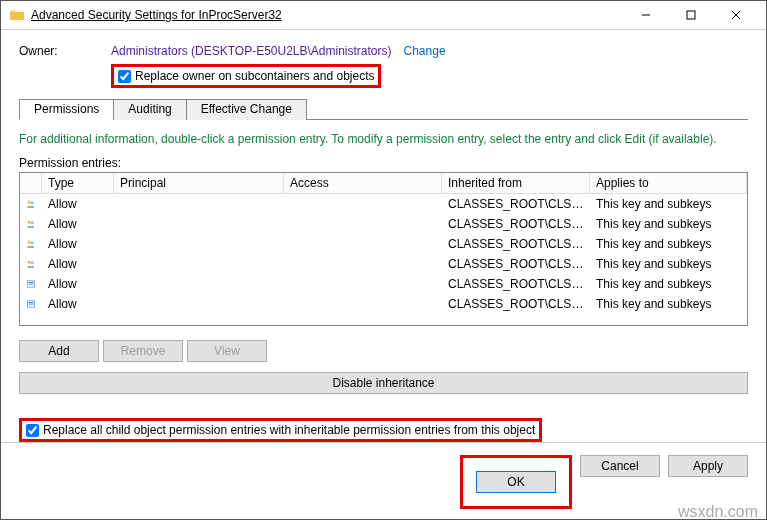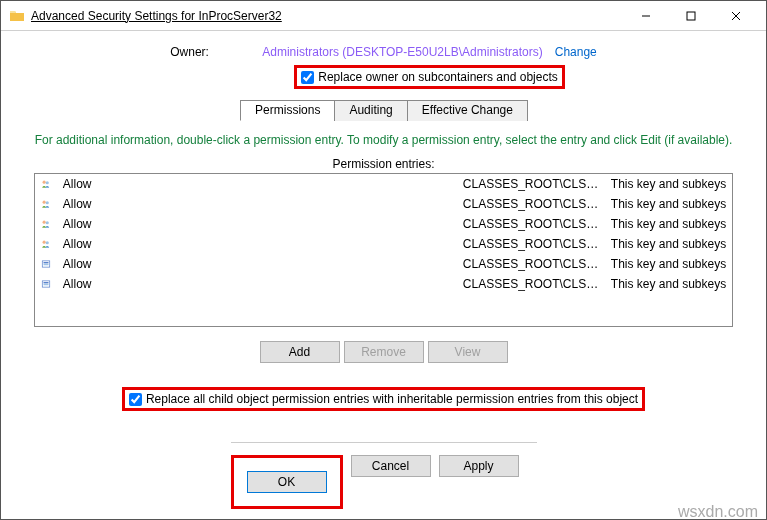--- a/index.html
+++ b/index.html
@@ -2,24 +2,24 @@
 <html><head>
 <meta charset="utf-8">
 <style>
 * { box-sizing: border-box; font-family: "Segoe UI", Tahoma, sans-serif; font-size: 12px; }
 body { margin: 0; background: #fff; }
 .win { width: 767px; height: 520px; border: 1px solid #555; display: flex; flex-direction: column; background: #fff; }
 .tbar { height: 30px; background: #fff; border-bottom: 1px solid #d0d0d0; display: flex; align-items: center; padding: 0 8px; }
 .tbar .ticon { width: 16px; height: 16px; margin-right: 6px; }
 .tbar .ttitle { flex: 1; color: #000; text-decoration: underline; }
 .tbar .wbtn { width: 45px; height: 28px; display: flex; align-items: center; justify-content: center; cursor: default; }
-.body { flex: 1; padding: 14px 18px 0 18px; position: relative; display: flex; flex-direction: column; align-items: center; }
+.body { flex: 1; padding: 14px 18px 0 18px; position: relative; display: flex; flex-direction: column; }
 .owner-row { display: flex; align-items: center; margin-bottom: 4px; }
 .owner-lbl { width: 92px; color: #000; }
-.owner-val { color: #8b5cf6; margin-right: 12px; }
+.owner-val { color: #4c1d95; margin-right: 12px; }
 .owner-change { color: #0066cc; cursor: pointer; }
 .replace-row { margin-left: 92px; display: flex; align-items: center; padding: 2px 4px; border: 3px solid #e60000; margin-top: 2px; margin-bottom: 10px; width: fit-content;}
 .replace-row input { margin: 0 4px 0 0; }
 .tabs { display: flex; border-bottom: 1px solid #888; height: 22px; margin-bottom: 12px; }
 .tab { padding: 2px 14px; border: 1px solid #888; border-bottom: none; background: #f0f0f0; cursor: default; margin-right: -1px; position: relative; top: 1px;}
 .tab.active { background: #fff; border-bottom: 1px solid #fff;}
 .info { color: #15803d; margin-bottom: 10px; }
 .pe-lbl { margin-bottom: 2px; }
 .grid { border: 1px solid #888; height: 154px; overflow: hidden; }
 .ghead { display: flex; background: #fff; border-bottom: 1px solid #dcdcdc; }
@@ -85,20 +85,28 @@
     <div class="tabs">
       <div class="tab active">Permissions</div>
       <div class="tab">Auditing</div>
       <div class="tab">Effective Change</div>
     </div>
 
     <div class="info">For additional information, double-click a permission entry. To modify a permission entry, select the entry and click Edit (if available).</div>
     <div class="pe-lbl">Permission entries:</div>
 
     <div class="grid">
+      <div class="ghead">
+        <div class="gh c-icon"></div>
+        <div class="gh c-type">Type</div>
+        <div class="gh c-princ">Principal</div>
+        <div class="gh c-acc">Access</div>
+        <div class="gh c-inh">Inherited from</div>
+        <div class="gh c-app">Applies to</div>
+      </div>
       <div id="gbody">
           <div class="grow">
             <div class="gc c-icon">
               <svg class="picon" viewBox="0 0 16 16">
                 <circle cx="5" cy="5" r="2.5" fill="#f4b183"></circle>
                 <circle cx="10" cy="6" r="2.5" fill="#9cc3e6"></circle>
                 <path fill="#70ad47" d="M2 14c0-2 2-3 3-3s3 1 3 3z"></path>
                 <path fill="#5b9bd5" d="M7 14c0-2 2-3 3-3s3 1 3 3z"></path>
               </svg>
             </div>
@@ -181,20 +189,23 @@
             <div class="gc c-inh">CLASSES_ROOT\CLSID...</div>
             <div class="gc c-app">This key and subkeys</div>
           </div>
         </div>
     </div>
 
     <div class="btnrow">
       <div class="btn">Add</div>
       <div class="btn dis">Remove</div>
       <div class="btn dis">View</div>
+    </div>
+    <div class="disable-row">
+      <div class="btn" style="min-width:130px">Disable inheritance</div>
     </div>
 
     <div class="child-row">
       <input type="checkbox" checked="" style="">
       <span>Replace all child object permission entries with inheritable permission entries from this object</span>
     </div>
 
     <div class="footer">
       <span class="okwrap">
         <div class="btn" style="border-color:#0078d7">OK</div>

